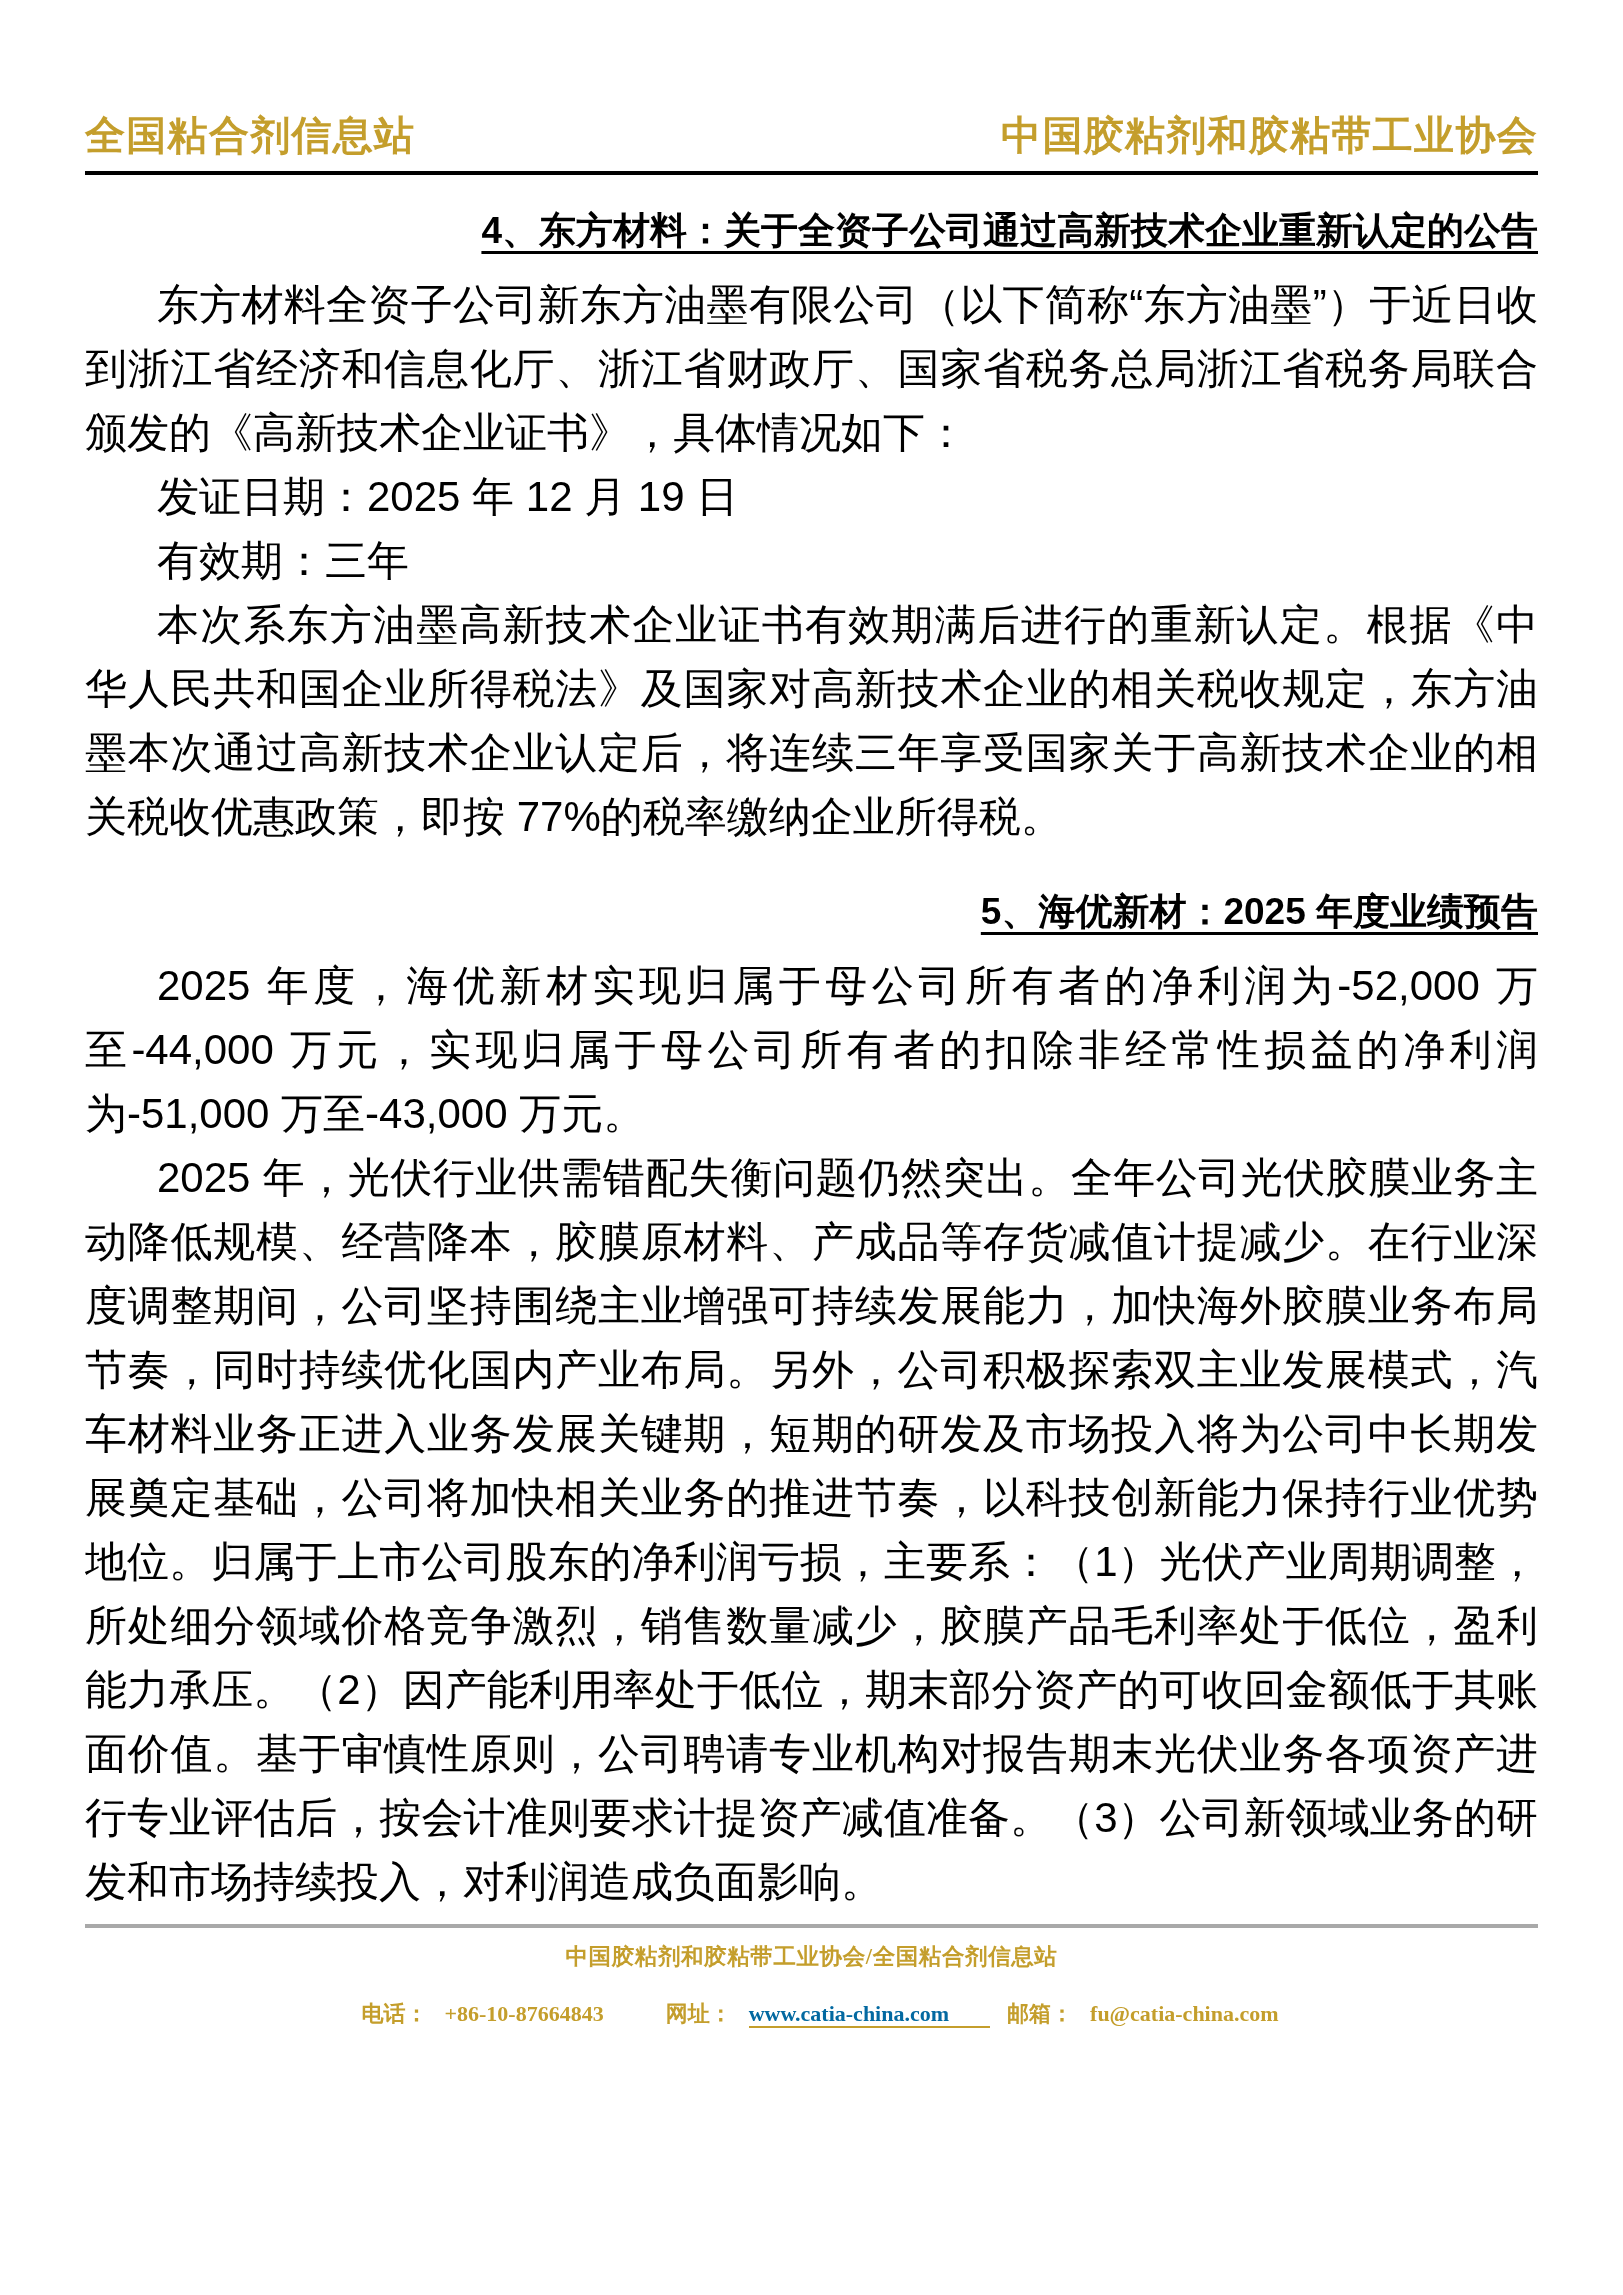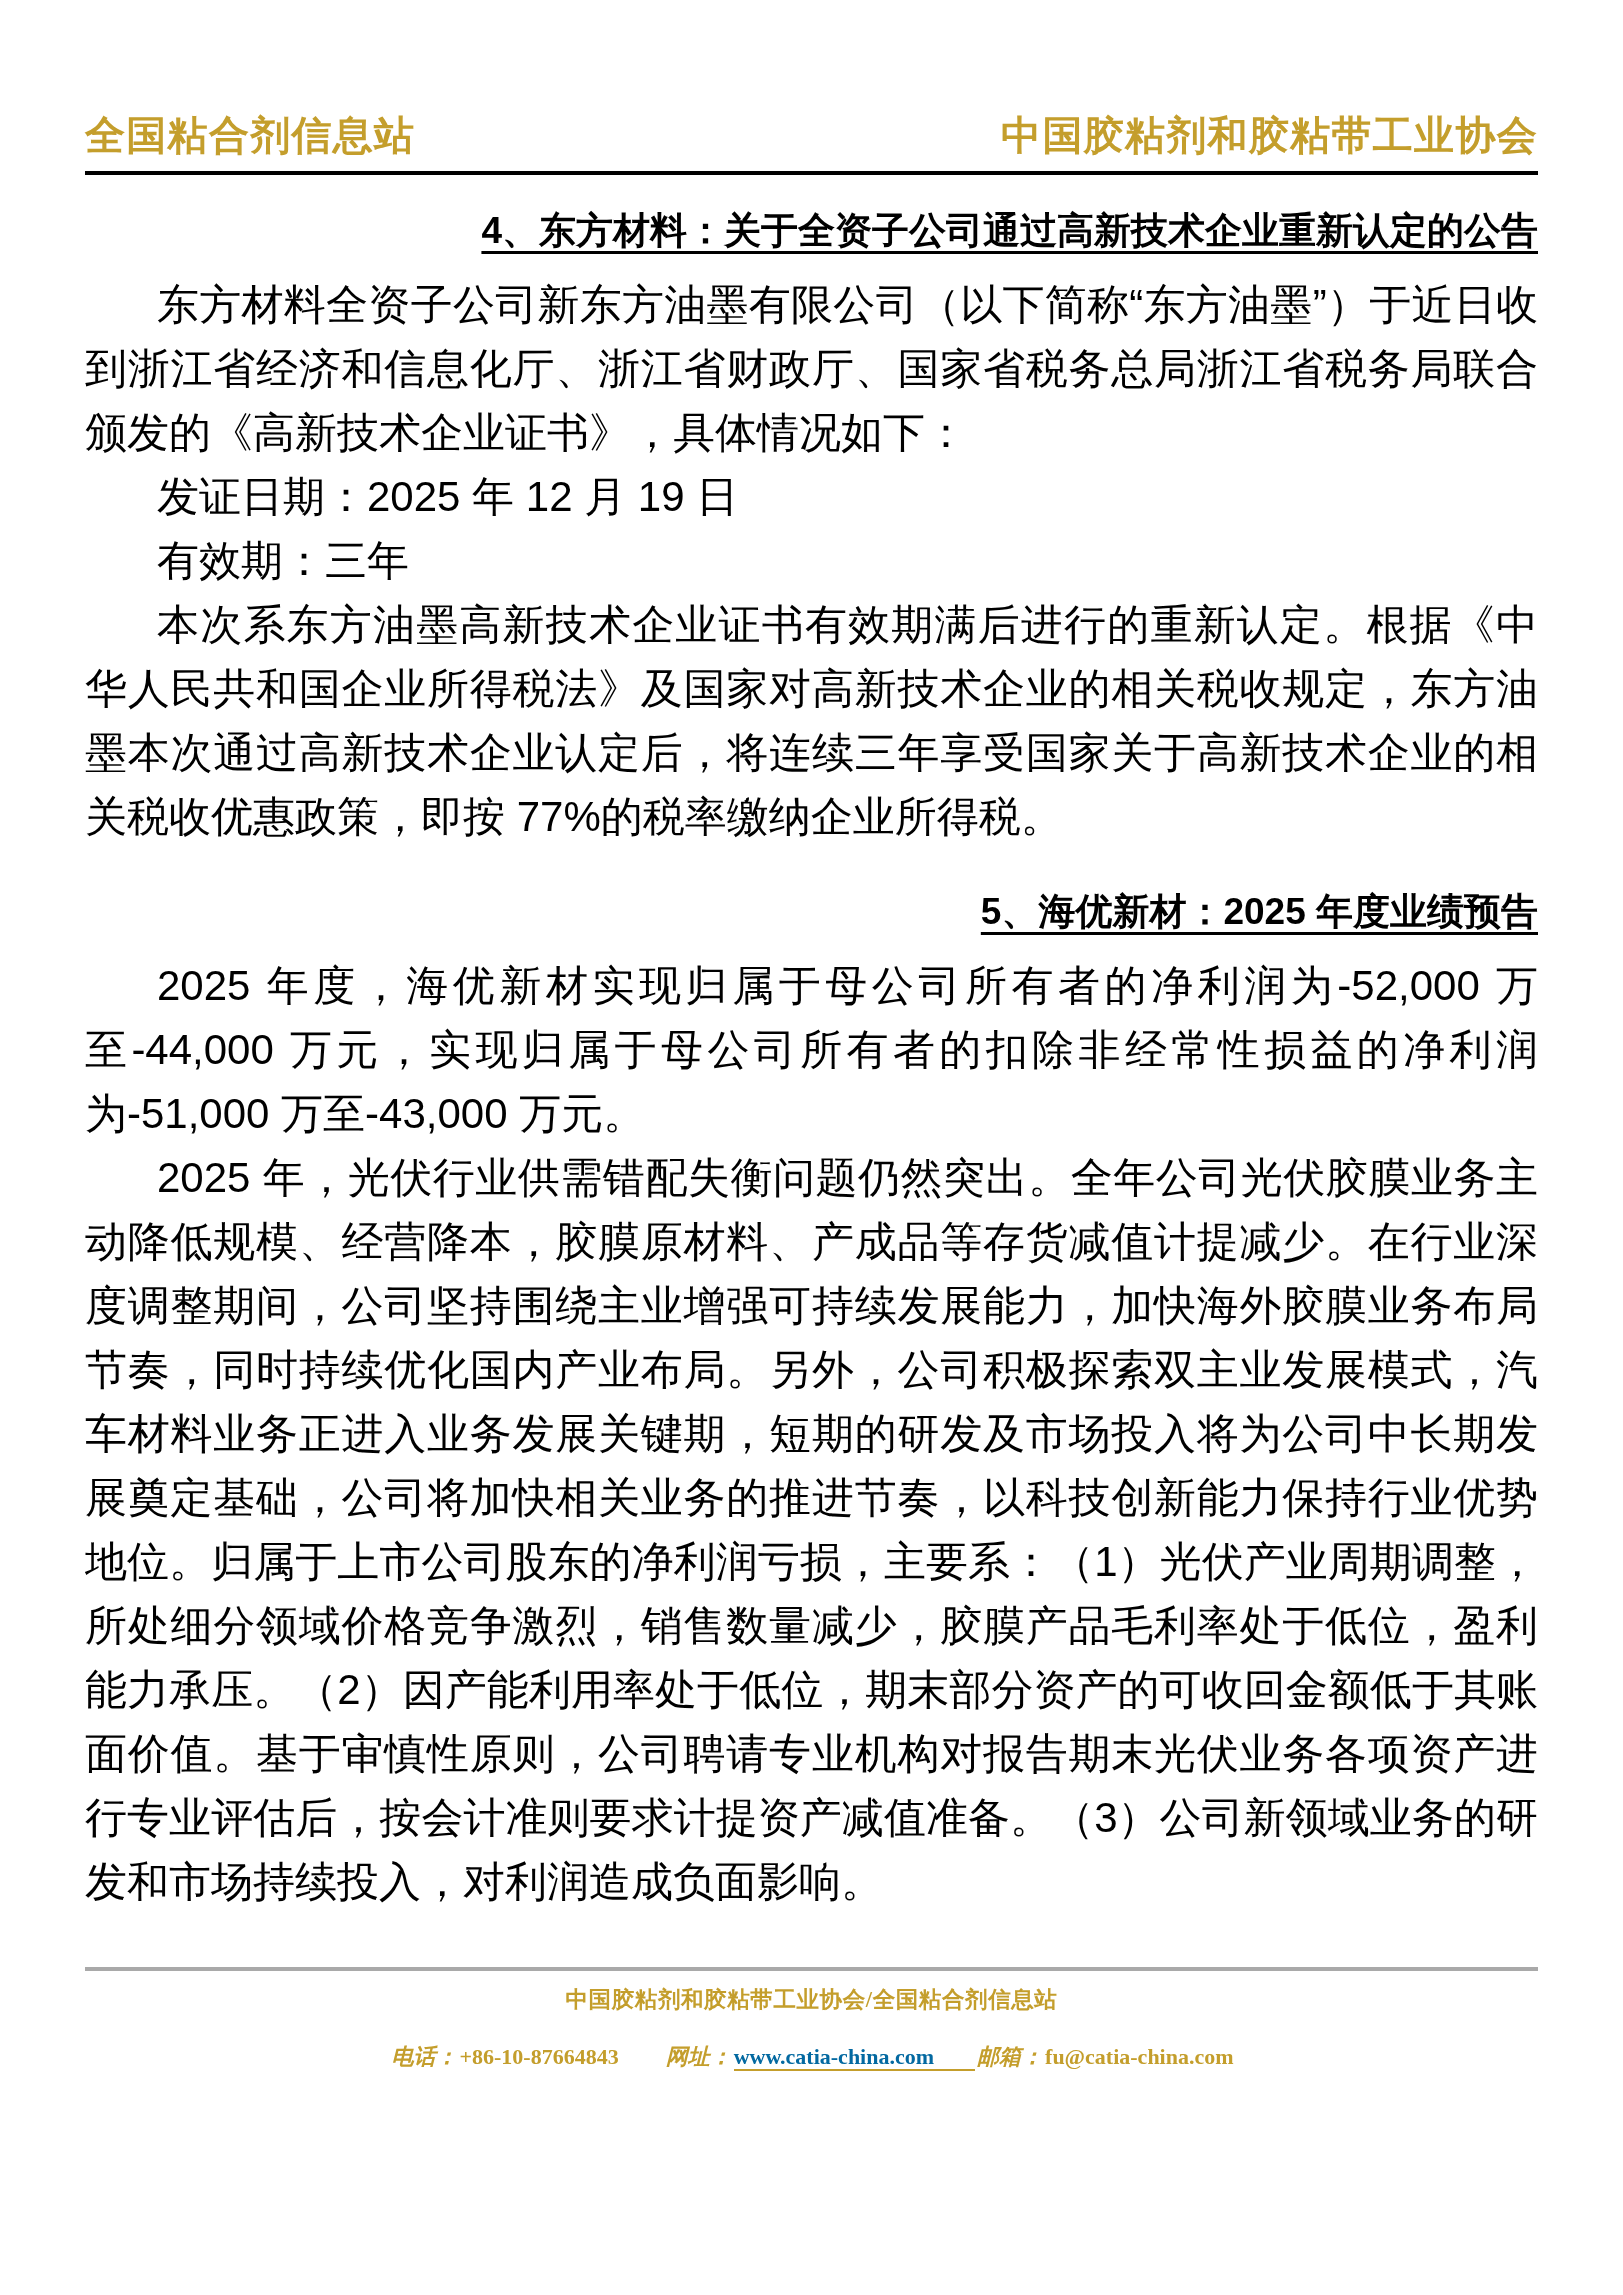--- a/index.html
+++ b/index.html
@@ -61,21 +61,21 @@
     text-justify: inter-ideograph;
     text-indent: 72px;
     color: #000000;
     word-break: break-word;
   }
   
   .footer {
     position: absolute;
     left: 85px;
     right: 85px;
-    top: 1967px;
+    top: 1924px;
     text-align: center;
     font-family: "Liberation Serif", serif;
     color: #C49E2C;
   }
   .footer-rule {
     height: 3.9px;
     background: #A9A9A9;
     margin-bottom: 13px;
   }
   .footer-org {
@@ -83,22 +83,21 @@
     font-weight: bold;
     letter-spacing: 0.6px;
   }
   .footer-contact {
     margin-top: 27px;
     font-size: 22px;
     font-weight: bold;
     white-space: nowrap;
   }
   .footer-contact .seg {
-    margin: 0 2px;
-    font-style: italic;
+    margin: 0 17px;
   }
   .footer-contact .gap {
     display: inline-block;
     width: 45px;
   }
   .footer-contact .weblink {
     color: #0369a1;
     border-bottom: 2.6px solid #C49E2C;
     padding-right: 41px;
     text-decoration: none;

